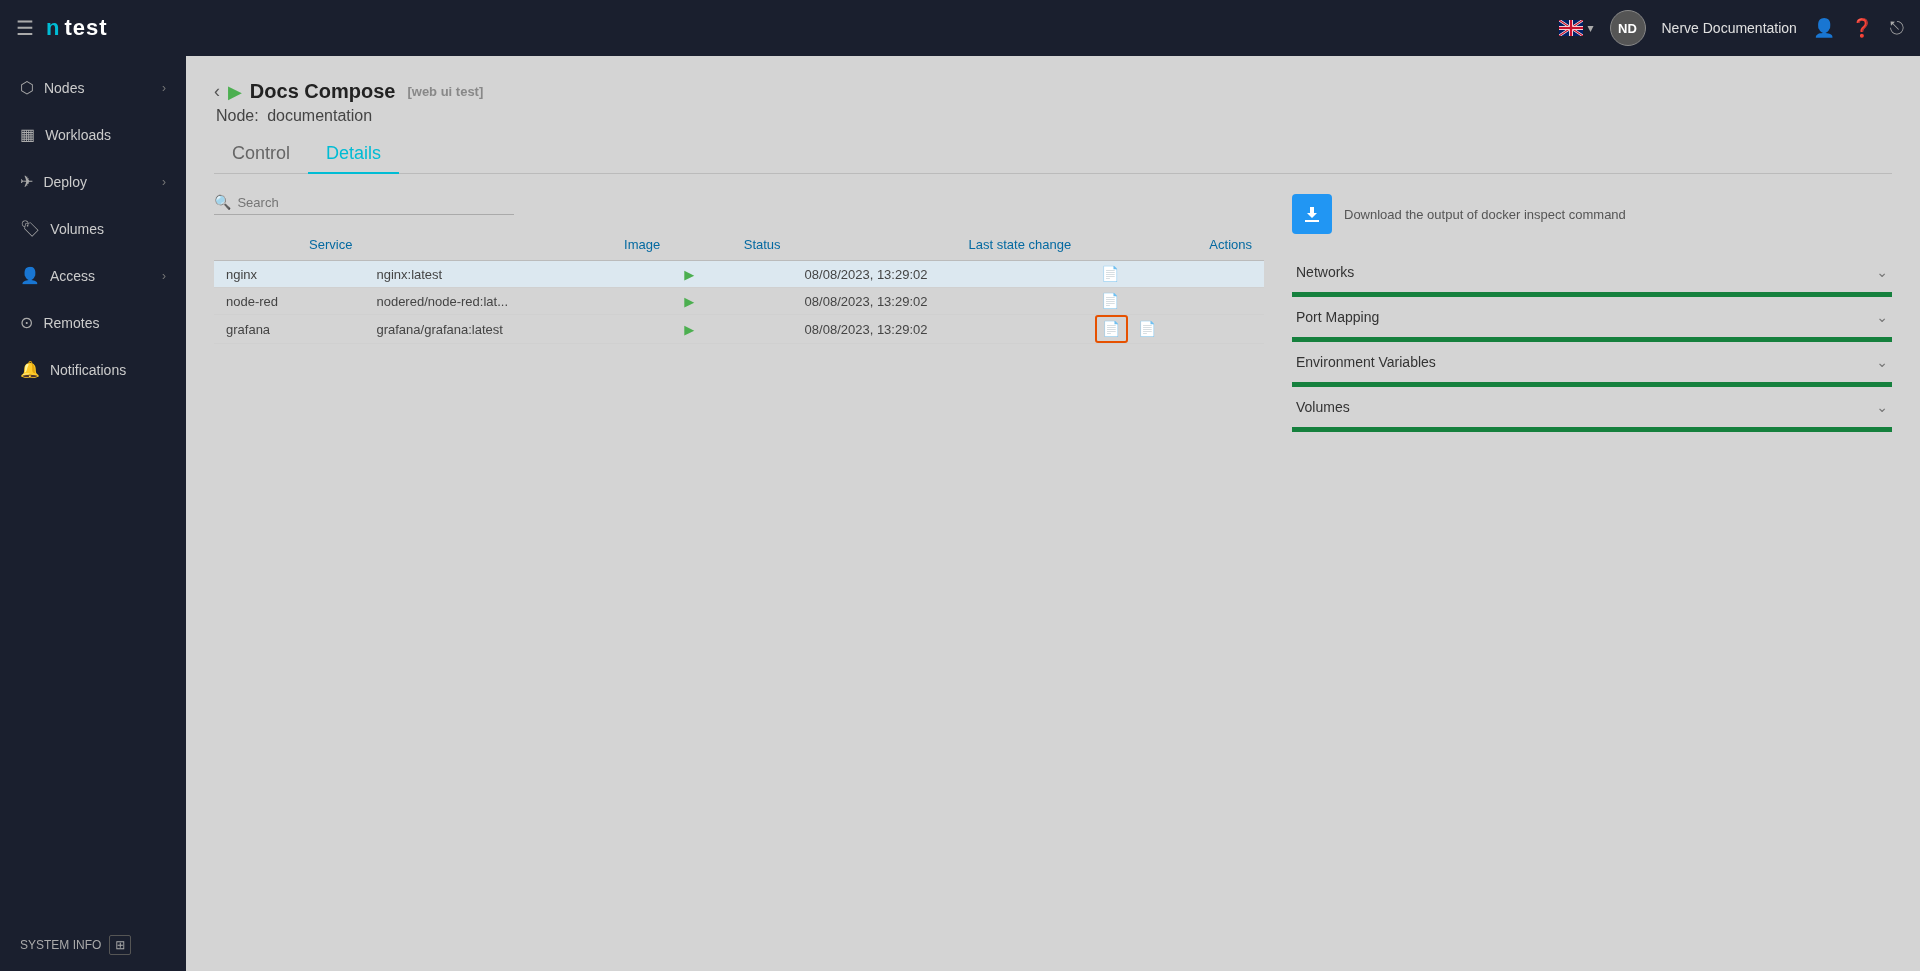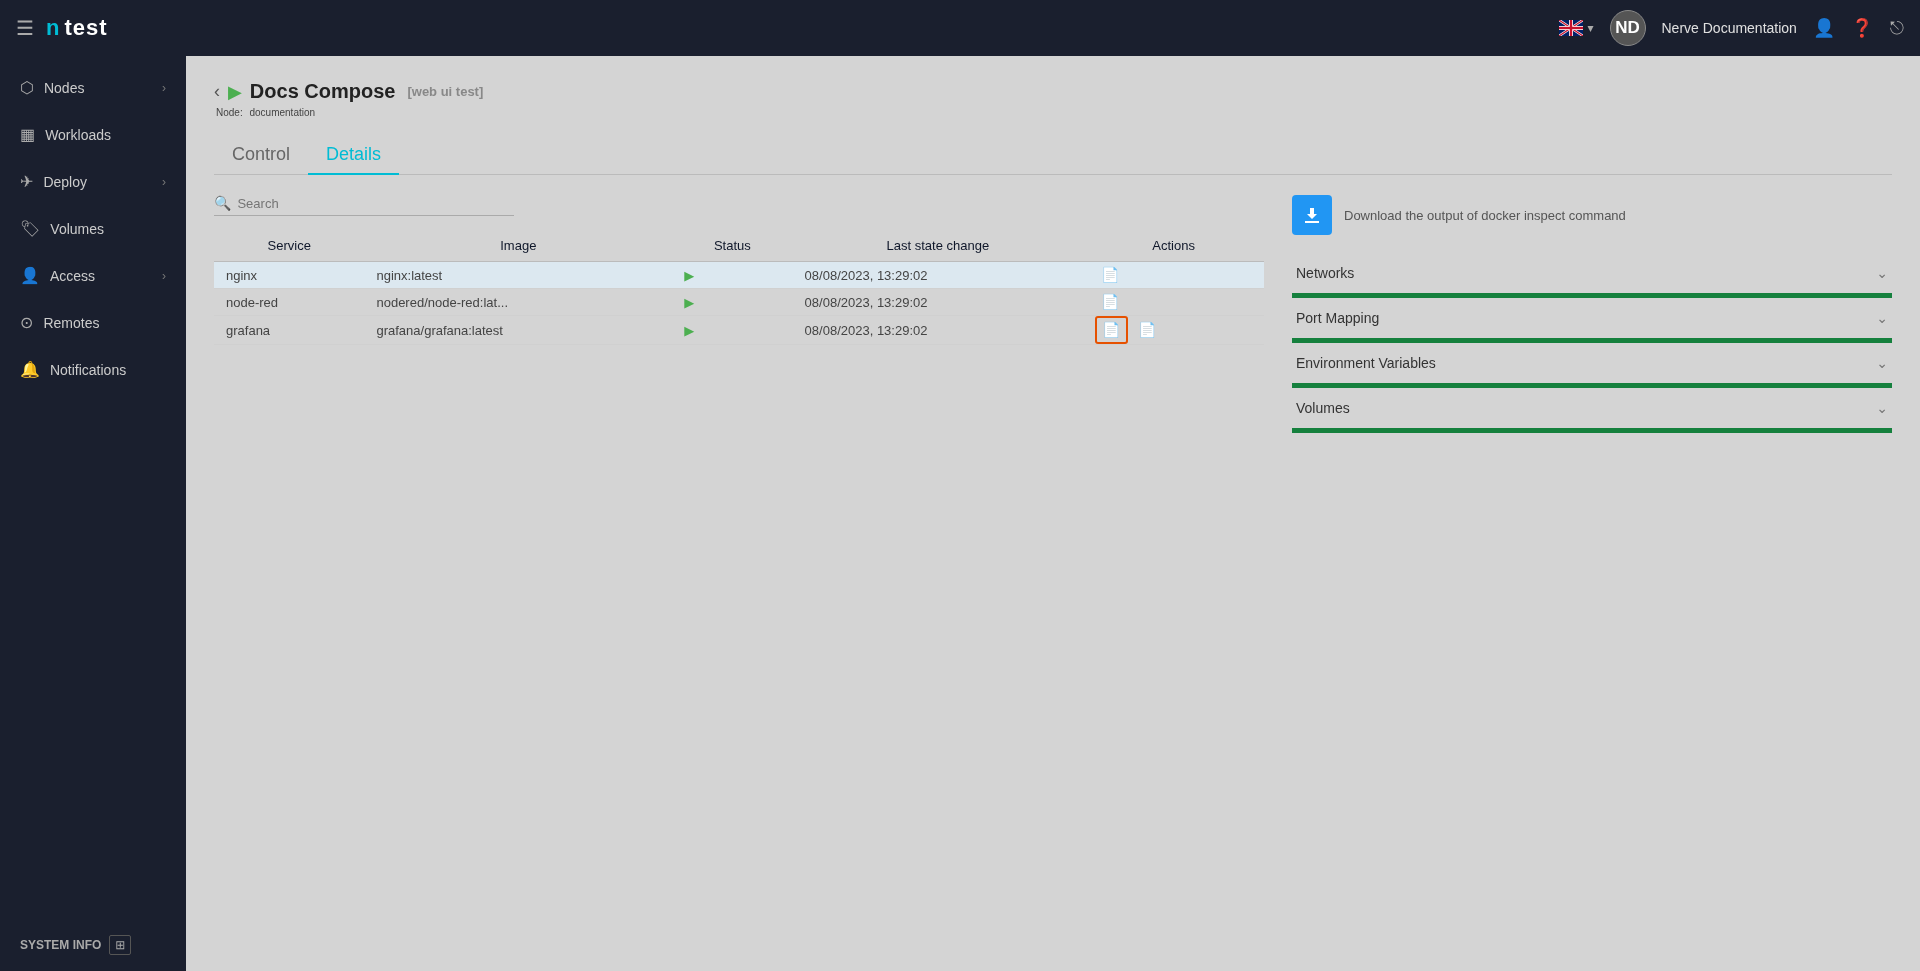--- a/index.html
+++ b/index.html
@@ -14,21 +14,21 @@
       padding: 0 16px;
       flex-shrink: 0;
       z-index: 100;
     }
     .navbar-left { display: flex; align-items: center; gap: 12px; }
     .hamburger-icon { color: #aaa; font-size: 18px; cursor: pointer; }
     .nerve-logo { color: #fff; font-size: 22px; font-weight: bold; letter-spacing: 1px; display: flex; align-items: center; gap: 4px; }
     .nerve-logo span { color: #00bcd4; }
     .navbar-right { margin-left: auto; display: flex; align-items: center; gap: 16px; }
     .flag-btn { display: flex; align-items: center; gap: 4px; cursor: pointer; background: none; border: none; color: #aaa; font-size: 20px; }
-    .avatar-circle { width: 36px; height: 36px; background: #555; border-radius: 50%; display: flex; align-items: center; justify-content: center; color: #fff; font-size: 17px; font-weight: bold; border: 1px solid #888; }
+    .avatar-circle { width: 36px; height: 36px; background: #555; border-radius: 50%; display: flex; align-items: center; justify-content: center; color: #fff; font-size: 13px; font-weight: bold; border: 1px solid #888; }
     .nav-user-name { color: #e0e0e0; font-size: 14px; }
     .nav-icon-btn { background: none; border: none; color: #aaa; font-size: 20px; cursor: pointer; }
 
     
     .main-layout { display: flex; flex: 1; overflow: hidden; }
 
     
     .sidebar {
       width: 186px;
       background: #1a1f2e;
@@ -43,21 +43,21 @@
       gap: 10px;
       padding: 14px 20px;
       color: #ccc;
       font-size: 14px;
       cursor: pointer;
       position: relative;
     }
     .sidebar-item .icon { font-size: 16px; color: #aaa; }
     .sidebar-item .chevron { margin-left: auto; font-size: 12px; color: #777; }
     .sidebar-bottom { margin-top: auto; padding: 16px 20px; display: flex; align-items: center; gap: 8px; }
-    .system-info-label { color: #aaa; font-size: 12px; font-weight: bold; }
+    .system-info-label { color: #aaa; font-size: 12px; }
     .system-info-btn { background: none; border: 1px solid #555; color: #aaa; font-size: 12px; padding: 2px 5px; cursor: pointer; border-radius: 2px; }
 
     
     .content-area {
       flex: 1;
       background: #d4d4d4;
       overflow-y: auto;
       padding: 24px 28px;
     }
 
@@ -73,21 +73,21 @@
       border: none;
       color: #555;
       font-size: 18px;
       cursor: pointer;
       display: flex;
       align-items: center;
     }
     .play-icon { color: #4caf50; font-size: 18px; }
     .page-title { font-size: 20px; font-weight: 600; color: #222; }
     .page-subtitle { font-size: 12px; color: #777; margin-left: 4px; }
-    .node-info { font-size: 10px; color: #666; margin-bottom: 18px; margin-left: 2px; }
+    .node-info { font-size: 16px; color: #666; margin-bottom: 10px; margin-left: 2px; }
     .node-info span { font-weight: 500; color: #444; }
 
     
     .tabs { display: flex; gap: 0; margin-bottom: 20px; border-bottom: 1px solid #bbb; }
     .tab {
       padding: 8px 18px;
       font-size: 18px;
       color: #666;
       cursor: pointer;
       border-bottom: 2px solid transparent;
@@ -103,21 +103,21 @@
 
     
     .search-row { margin-bottom: 16px; }
     .search-input-wrap { display: flex; align-items: center; gap: 6px; border-bottom: 1px solid #aaa; padding-bottom: 4px; width: 300px; }
     .search-input-wrap input { background: none; border: none; outline: none; font-size: 13px; color: #555; width: 100%; }
     .search-input-wrap .search-ico { color: #999; font-size: 14px; }
 
     
     .services-table { width: 100%; border-collapse: collapse; font-size: 13px; }
     .services-table thead tr { border-bottom: 1px solid #bbb; }
-    .services-table th { text-align: center; padding: 6px 12px 8px; color: #0f172a; font-weight: 500; font-size: 13px; }
+    .services-table th { text-align: right; padding: 6px 12px 8px; color: #0369a1; font-weight: 500; font-size: 13px; }
     .services-table tbody tr { border-bottom: 1px solid #d0d0d0; }
     .services-table tbody tr.selected { background: #dce8f0; }
     .services-table td { padding: 0 12px; color: #444; }
     .status-play { color: #4caf50; font-size: 13px; }
     .action-btn {
       background: none;
       border: 1px solid transparent;
       cursor: pointer;
       padding: 3px 5px;
       color: #555;

